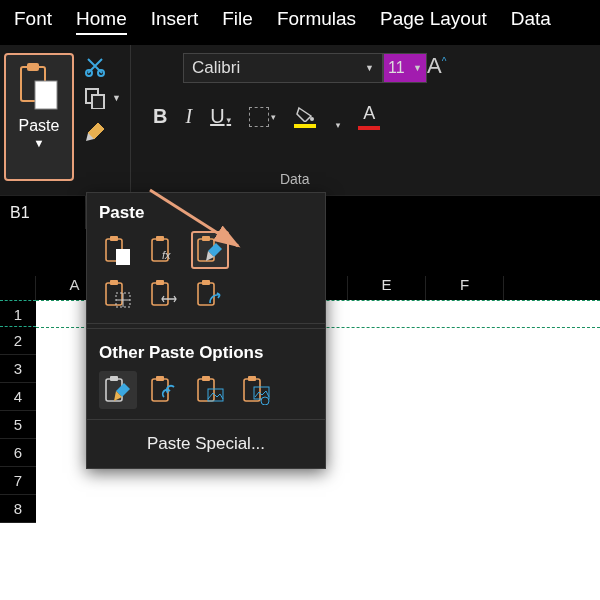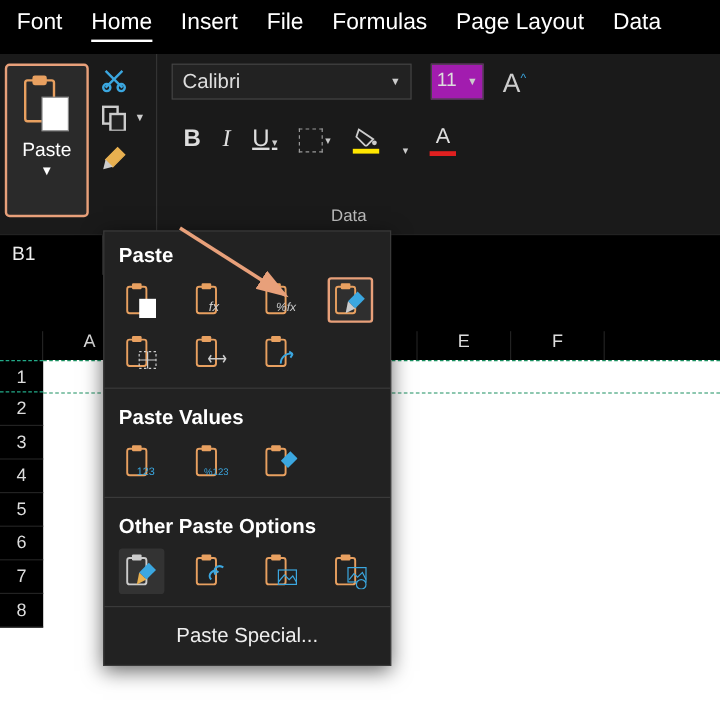--- a/index.html
+++ b/index.html
@@ -57,21 +57,21 @@
     padding: 10px 6px 0 6px;
     width: 52px;
     align-items: flex-start;
   }
   .clip-col .row { display: flex; align-items: center; gap: 4px; }
   .font-group {
     border-left: 1px solid #333;
     padding: 8px 12px 4px 12px;
     display: flex; flex-direction: column;
   }
-  .font-row1 { display: flex; gap: 16px; align-items: flex-end; }
+  .font-row1 { display: flex; gap: 0; align-items: flex-start; margin-left: 40px; }
   .font-name {
     background: #222; border: 1px solid #444;
     width: 200px; height: 30px;
     font-size: 17px; color: #ddd;
     padding: 2px 8px;
     display: flex; align-items: center; justify-content: space-between;
   }
   .font-size {
     background: #a21caf; border: 1px solid #444;
     width: 44px; height: 30px;
@@ -138,21 +138,21 @@
     top: 192px; left: 86px;
     width: 240px;
     background: #222;
     border: 1px solid #3a3a3a;
     box-shadow: 0 4px 16px rgba(0,0,0,.6);
     z-index: 50;
     padding-bottom: 2px;
   }
   .pm-section { padding: 10px 12px 6px 12px; }
   .pm-title { font-size: 17px; color: #fff; font-weight: 600; margin-bottom: 8px; }
-  .pm-row { display: flex; gap: 20px; }
+  .pm-row { display: flex; gap: 8px; }
   .pm-ico {
     width: 38px; height: 38px;
     display: flex; align-items: center; justify-content: center;
     border-radius: 3px;
   }
   .pm-ico.hl {
     border: 2px solid #e8a07a;
     background: #2f2f2f;
   }
   .pm-ico.hl2 {
@@ -304,27 +304,20 @@
             <rect x="12" y="14" width="14" height="16" fill="#fff"></rect>
           </svg>
         </div>
       <div class="pm-ico">
           <svg width="28" height="30">
             <rect x="2" y="4" width="16" height="22" rx="2" fill="none" stroke="#e8a060" stroke-width="1.6"></rect>
             <rect x="6" y="1" width="8" height="5" rx="1" fill="#e8a060"></rect>
             <text x="12" y="24" font-size="11" fill="#ccc" font-style="italic">fx</text>
           </svg>
         </div>
-      <div class="pm-ico">
-          <svg width="28" height="30">
-            <rect x="2" y="4" width="16" height="22" rx="2" fill="none" stroke="#e8a060" stroke-width="1.6"></rect>
-            <rect x="6" y="1" width="8" height="5" rx="1" fill="#e8a060"></rect>
-            <text x="10" y="24" font-size="10" fill="#ccc" font-style="italic">%fx</text>
-          </svg>
-        </div>
       <div class="pm-ico hl">
           <svg width="28" height="30">
             <rect x="2" y="4" width="16" height="22" rx="2" fill="none" stroke="#e8a060" stroke-width="1.6"></rect>
             <rect x="6" y="1" width="8" height="5" rx="1" fill="#e8a060"></rect>
             <path d="M12 16 L20 8 L26 14 L18 22 Z" fill="#3ba7e0"></path>
             <path d="M12 16 L10 26 L18 22" fill="#ccc"></path>
           </svg>
         </div>
     </div>
     <div class="pm-row" style="margin-top:6px">
@@ -347,46 +340,20 @@
       <div class="pm-ico">
           <svg width="28" height="30">
             <rect x="2" y="4" width="16" height="22" rx="2" fill="none" stroke="#e8a060" stroke-width="1.6"></rect>
             <rect x="6" y="1" width="8" height="5" rx="1" fill="#e8a060"></rect>
             <path d="M14 24 A8 8 0 0 1 24 16 M24 16 l-3 -2 M24 16 l-2 3" stroke="#3ba7e0" fill="none" stroke-width="1.6"></path>
           </svg>
         </div>
     </div>
   </div>
   <div class="pm-sep"></div>
-  <div class="pm-section">
-    <div class="pm-title">Paste Values</div>
-    <div class="pm-row">
-      <div class="pm-ico">
-          <svg width="28" height="30">
-            <rect x="2" y="4" width="16" height="22" rx="2" fill="none" stroke="#e8a060" stroke-width="1.6"></rect>
-            <rect x="6" y="1" width="8" height="5" rx="1" fill="#e8a060"></rect>
-            <text x="10" y="26" font-size="9" fill="#3ba7e0">123</text>
-          </svg>
-        </div>
-      <div class="pm-ico">
-          <svg width="28" height="30">
-            <rect x="2" y="4" width="16" height="22" rx="2" fill="none" stroke="#e8a060" stroke-width="1.6"></rect>
-            <rect x="6" y="1" width="8" height="5" rx="1" fill="#e8a060"></rect>
-            <text x="8" y="26" font-size="8" fill="#3ba7e0">%123</text>
-          </svg>
-        </div>
-      <div class="pm-ico">
-          <svg width="28" height="30">
-            <rect x="2" y="4" width="16" height="22" rx="2" fill="none" stroke="#e8a060" stroke-width="1.6"></rect>
-            <rect x="6" y="1" width="8" height="5" rx="1" fill="#e8a060"></rect>
-            <path d="M14 14 L22 6 L28 12 L20 20 Z" fill="#3ba7e0"></path>
-          </svg>
-        </div>
-    </div>
-  </div>
   <div class="pm-sep"></div>
   <div class="pm-section">
     <div class="pm-title">Other Paste Options</div>
     <div class="pm-row">
       <div class="pm-ico hl2">
           <svg width="28" height="30">
             <rect x="2" y="4" width="16" height="22" rx="2" fill="none" stroke="#ccc" stroke-width="1.6"></rect>
             <rect x="6" y="1" width="8" height="5" rx="1" fill="#ccc"></rect>
             <path d="M12 16 L20 8 L26 14 L18 22 Z" fill="#3ba7e0"></path>
             <path d="M12 16 L10 26 L18 22" fill="#e8b050"></path>

